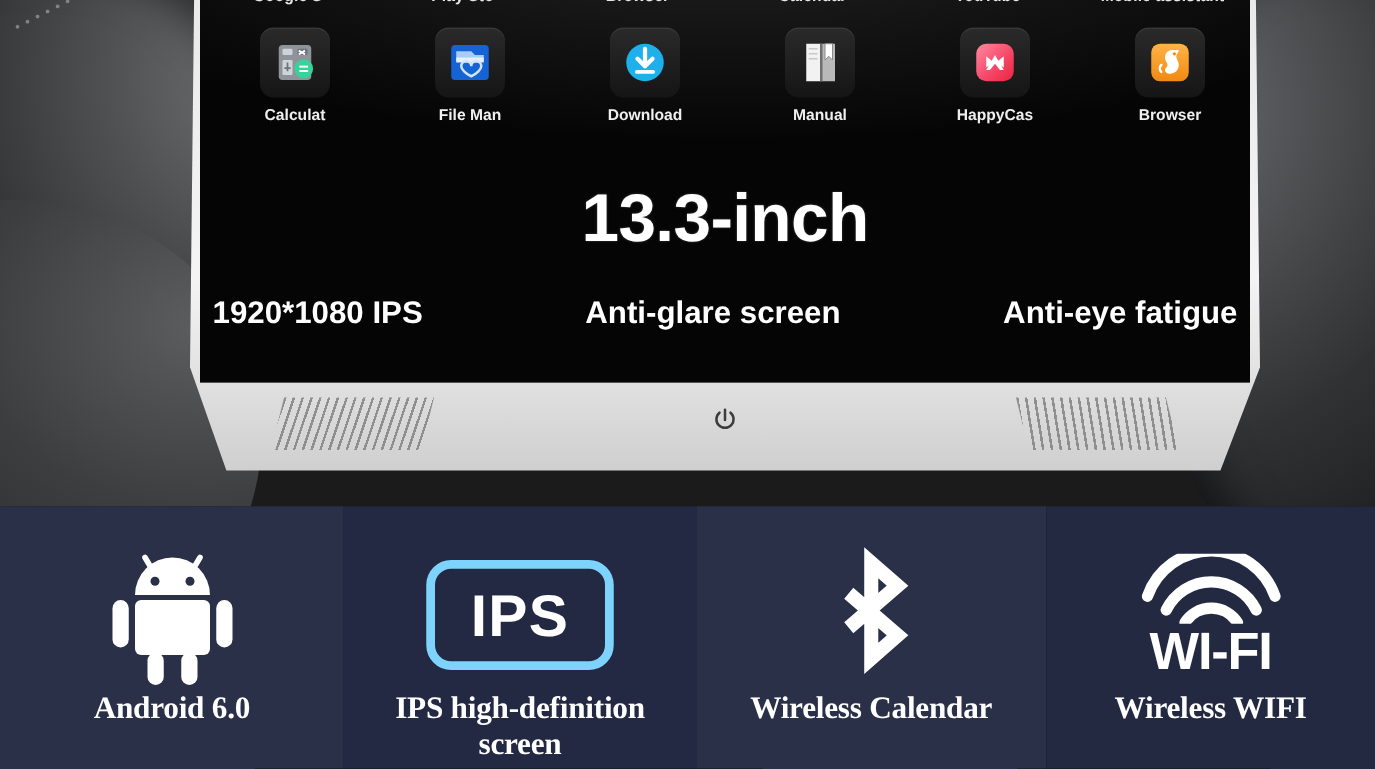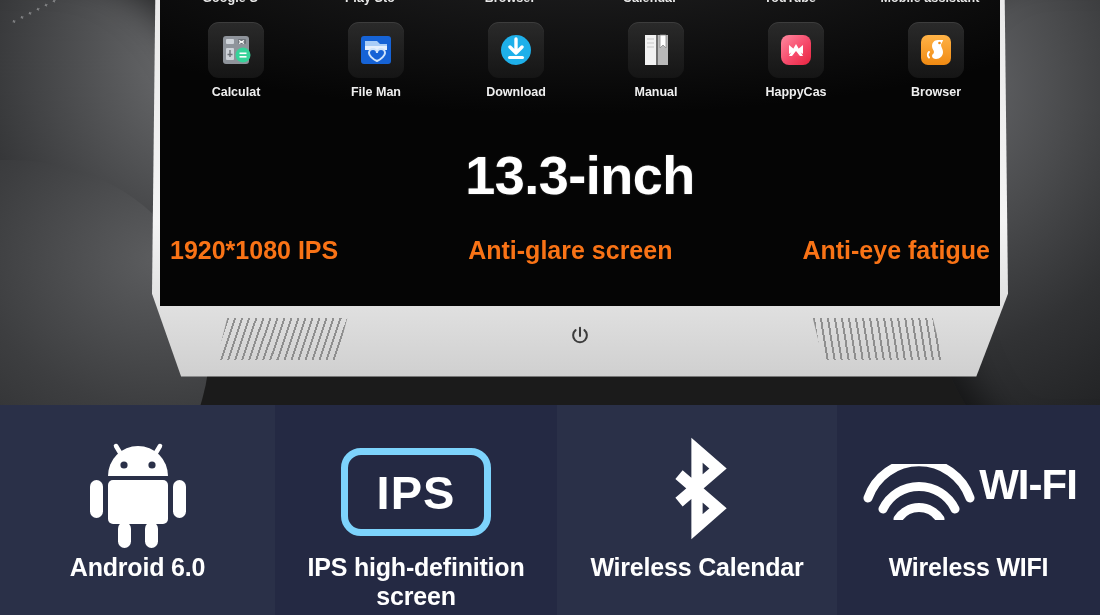--- a/index.html
+++ b/index.html
@@ -119,48 +119,48 @@
     color:#fff; font-size:54px; font-weight:700; letter-spacing:-0.5px;
     font-family:"Liberation Sans", sans-serif;
     text-shadow:0 0 2px rgba(255,255,255,.25);
   }
   .sub-row {
     position:absolute; left:0; top:250px; width:840px;
     display:flex; justify-content:space-between; align-items:center;
     padding:0 10px;
   }
   .sub-row span {
-    color:#f97316; font-size:25px; font-weight:700; white-space:nowrap;text-align:center;
+    color:#ffffff; font-size:25px; font-weight:700; white-space:nowrap;text-align:center;
   }
 
   
   .features {
     position:absolute; left:0; top:405px; width:1100px; height:210px;
     display:flex;
   }
   .feature {
     position:relative; display:flex; flex-direction:column;
     align-items:center; justify-content:flex-start; padding-top:26px;
     overflow:hidden;
   }
   .feature:nth-child(1) { width:275px; background:#2a3048; }
   .feature:nth-child(2) { width:282px; background:#242943; }
   .feature:nth-child(3) { width:280px; background:#2a3048; }
   .feature:nth-child(4) { width:263px; background:#242942; }
   .f-icon { height:122px; display:flex; align-items:center; justify-content:center; }
   .f-label {
     color:#fff; font-size:25px; font-weight:700; text-align:center;
-    line-height:1.14; letter-spacing:-.2px; padding:0 6px;
+    line-height:1.14; letter-spacing:-.2px; padding:0 6px;font-family:Liberation Serif, serif;
   }
   .ips-box {
     width:150px; height:88px; border:7px solid #7dd3fc; border-radius:20px;
     display:flex; align-items:center; justify-content:center;
   }
   .ips-box span { color:#fff; font-size:47px; font-weight:700; letter-spacing:1px; }
-  .wifi-wrap { display:flex; flex-direction:row; gap:1px; }
+  .wifi-wrap { display:flex; flex-direction:column; align-items:center; gap:1px; }
   .wifi-text { color:#fff; font-size:42px; font-weight:700; letter-spacing:-1px; line-height:1; }
 </style>
 </head>
 <body>
 
 <div id="stage">
 
   <div class="photo">
     <div class="room"></div>
     <div class="seat-left"></div>

